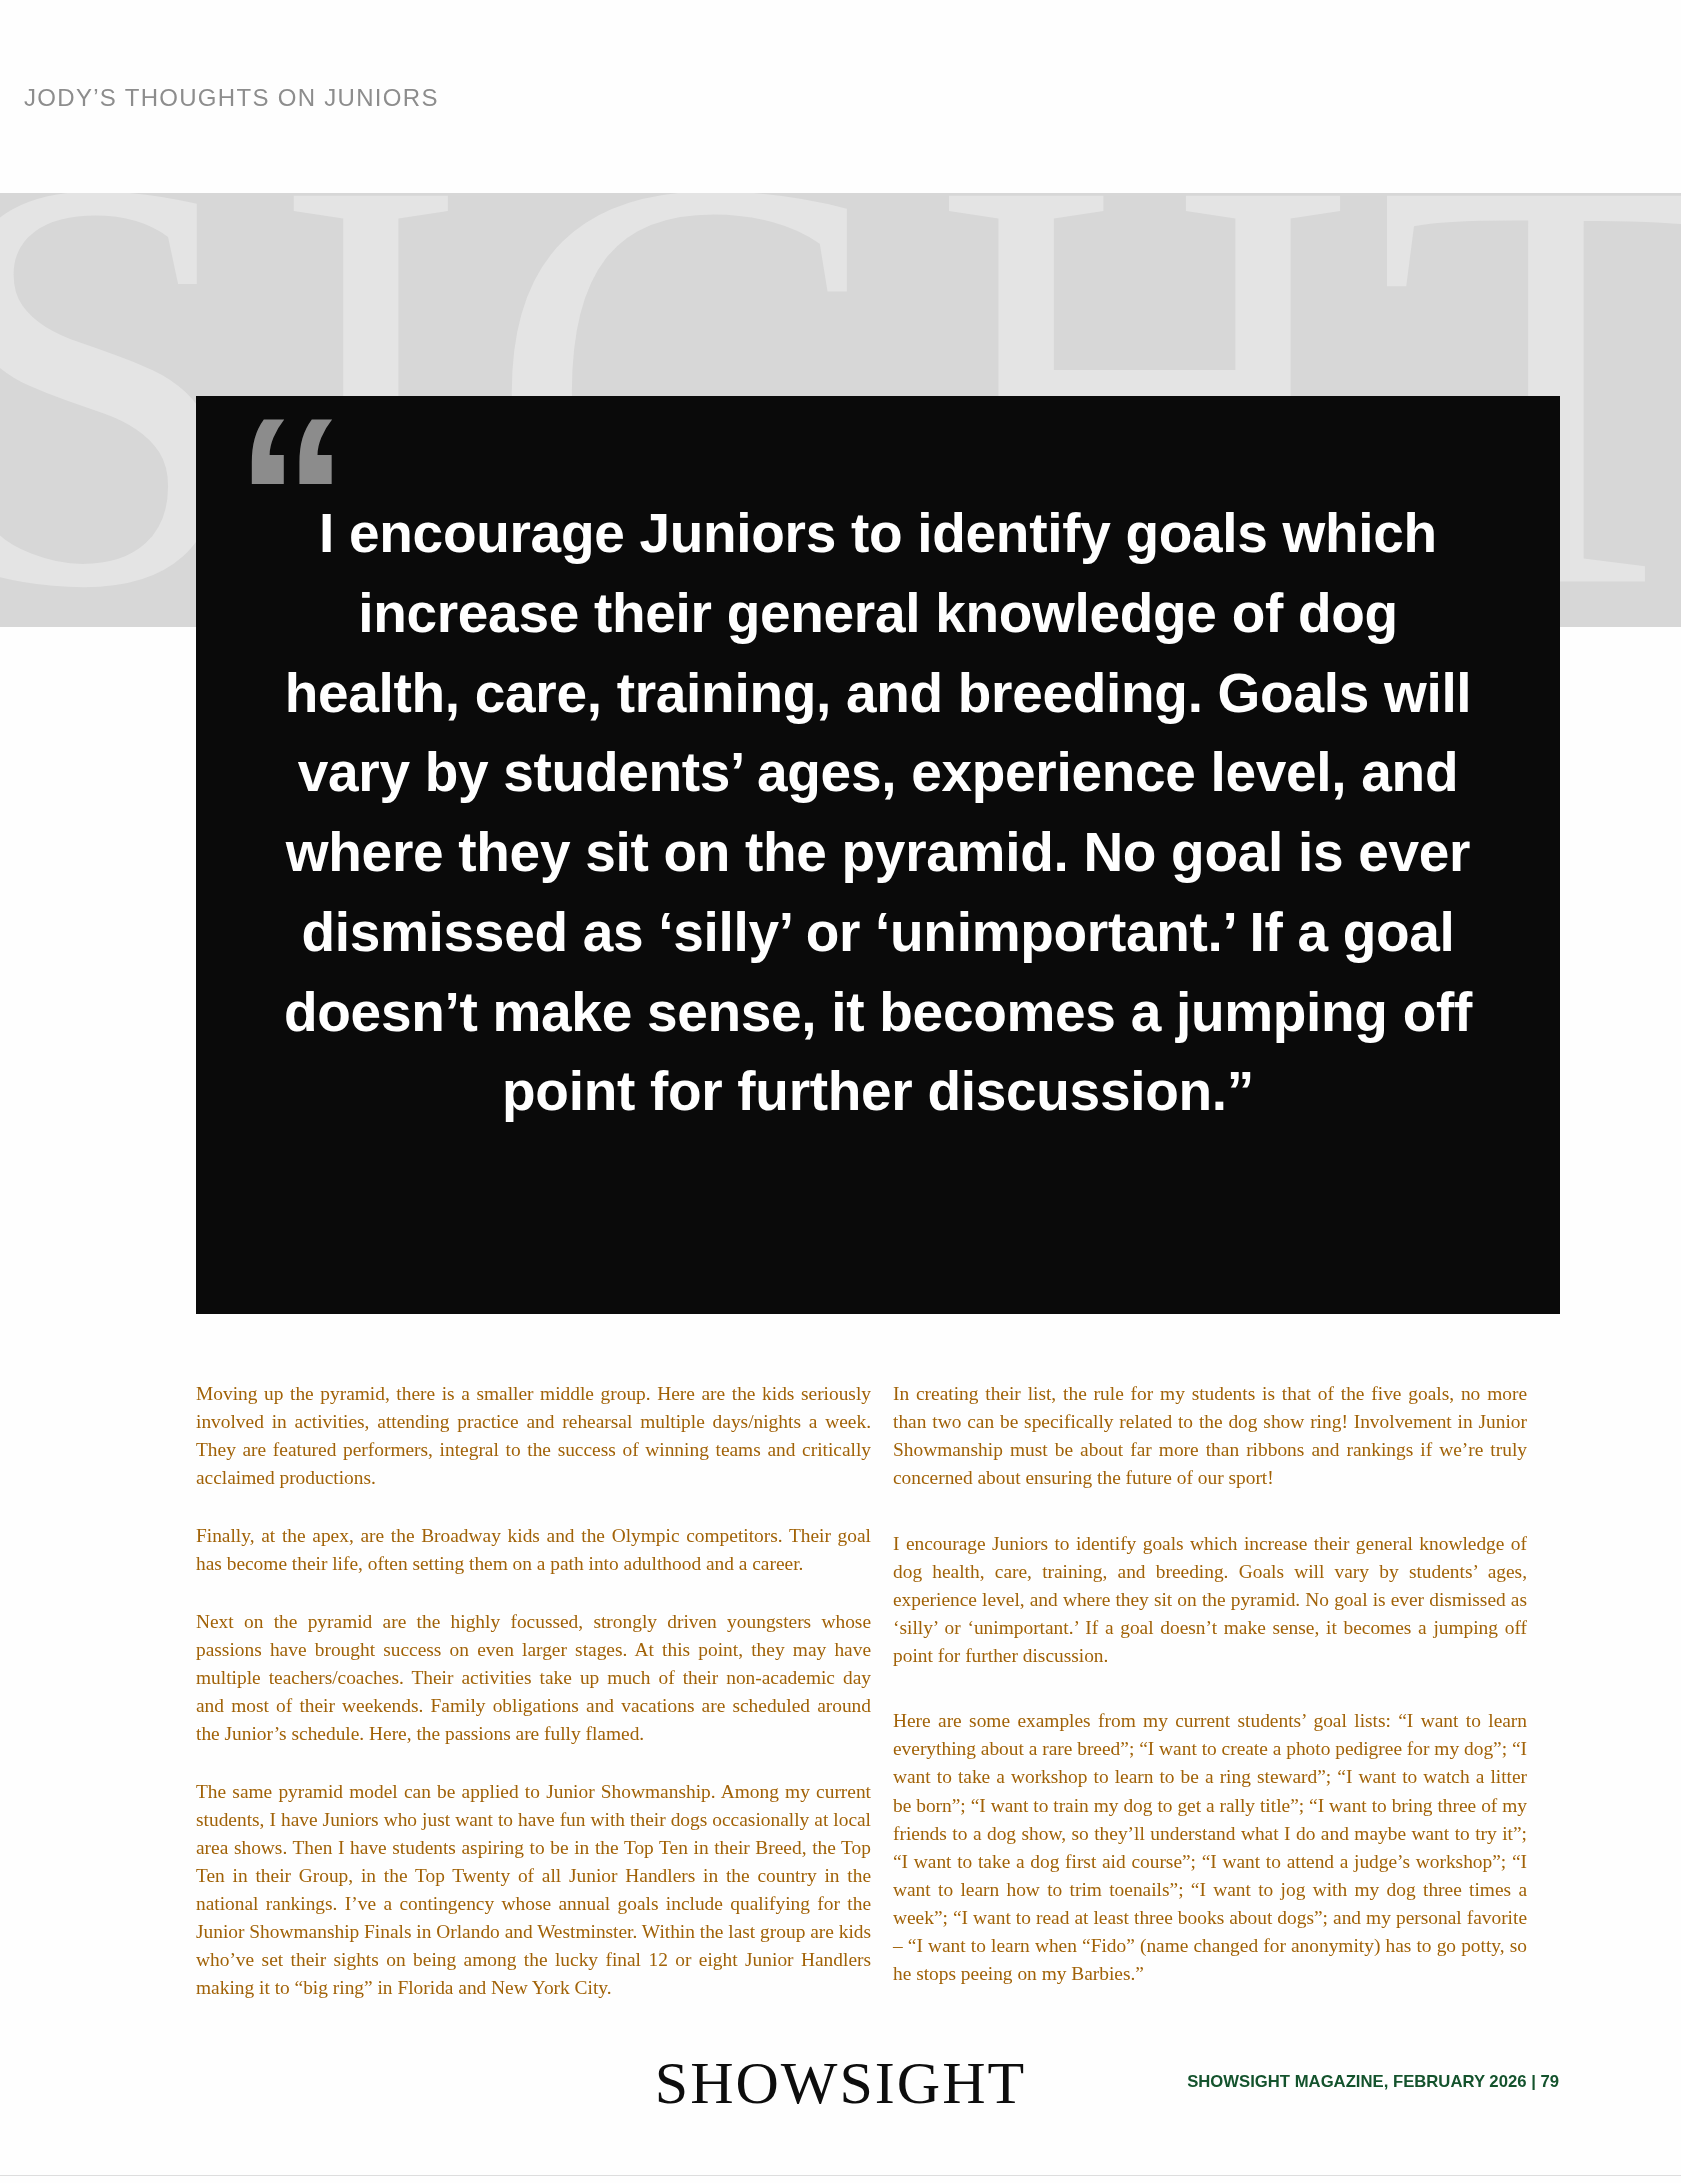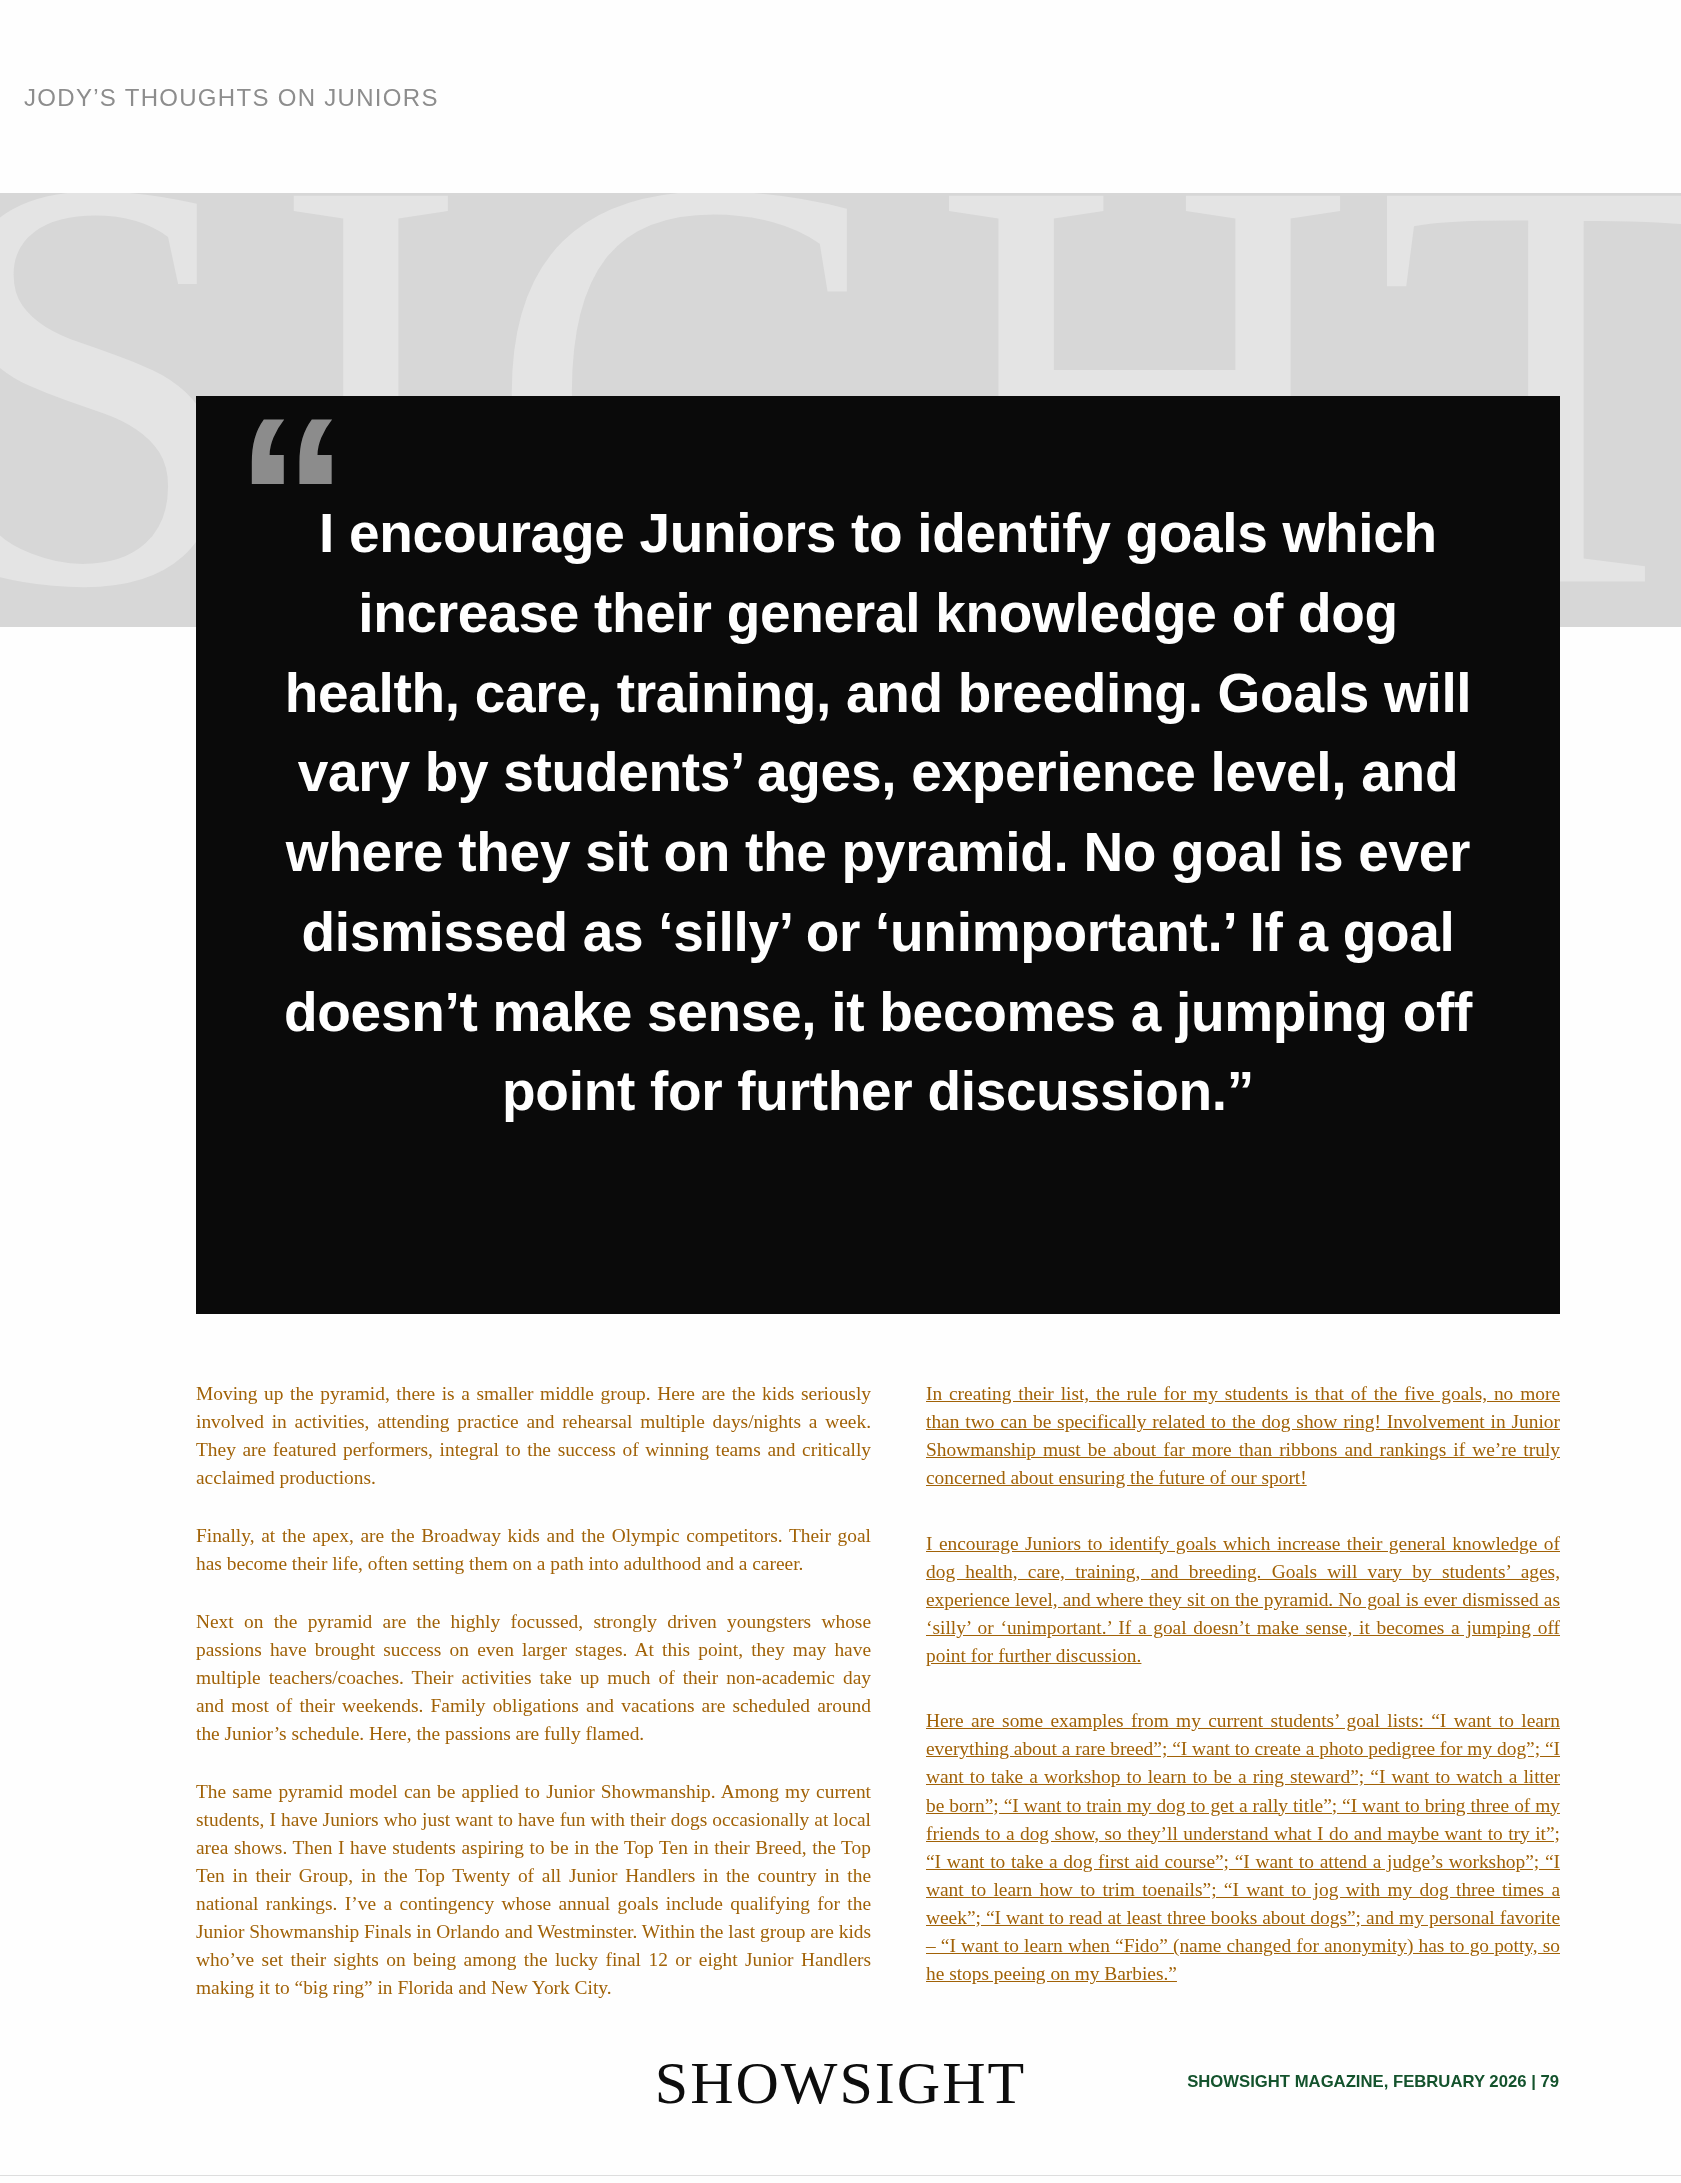--- a/index.html
+++ b/index.html
@@ -69,21 +69,21 @@
     position:absolute;
     top:1380px;
     font-family:"Liberation Serif", serif;
     font-size:19.4px;
     line-height:1.45;
     color:#a16207;
     text-align:justify;
   }
   .col p { margin:0 0 29.4px 0; }
   .col-left  { left:196px;  width:675px; }
-  .col-right { left:926px; width:634px;text-decoration:underline; }
+  .col-right { left:893px; width:634px; }
   .col-right p { margin-bottom:37px; }
   .footer-logo {
     position:absolute;
     top:2049px; left:0; width:100%;
     text-align:center;
     font-family:"Liberation Serif", serif;
     font-size:60px;
     letter-spacing:2px;
     color:#0d0d0d;
   }

